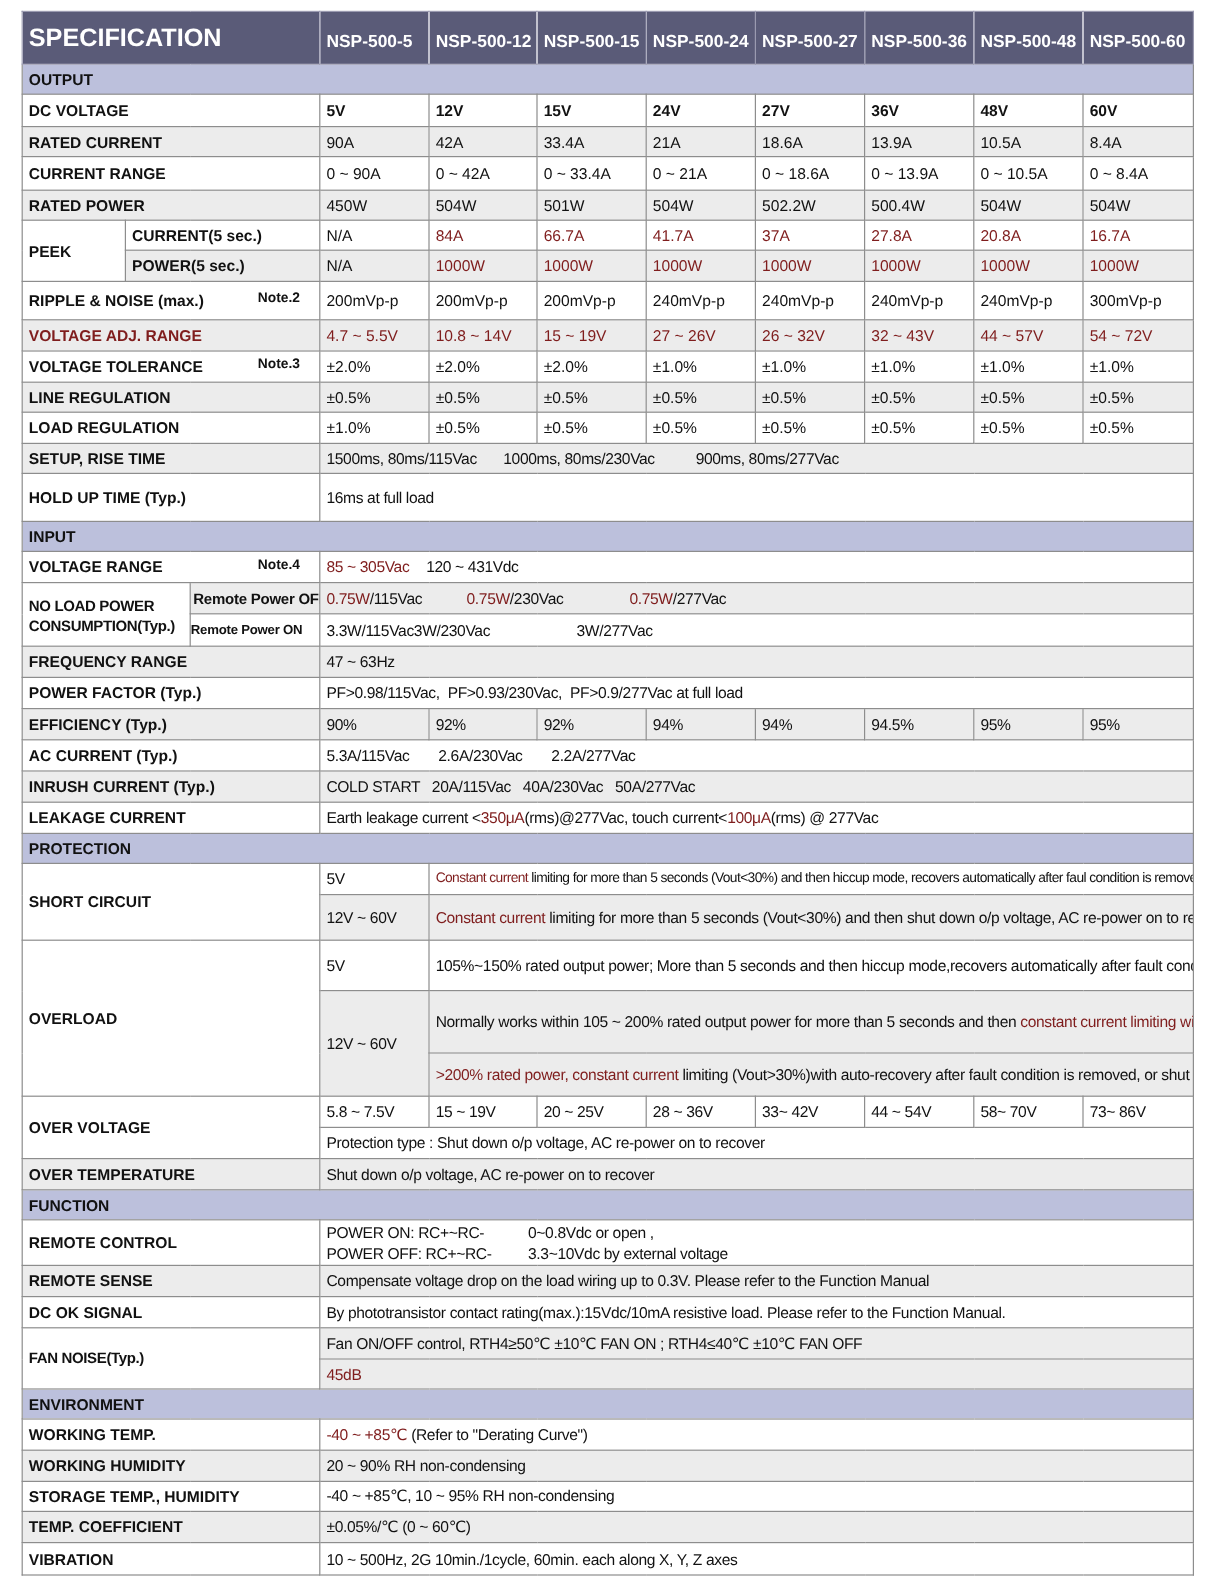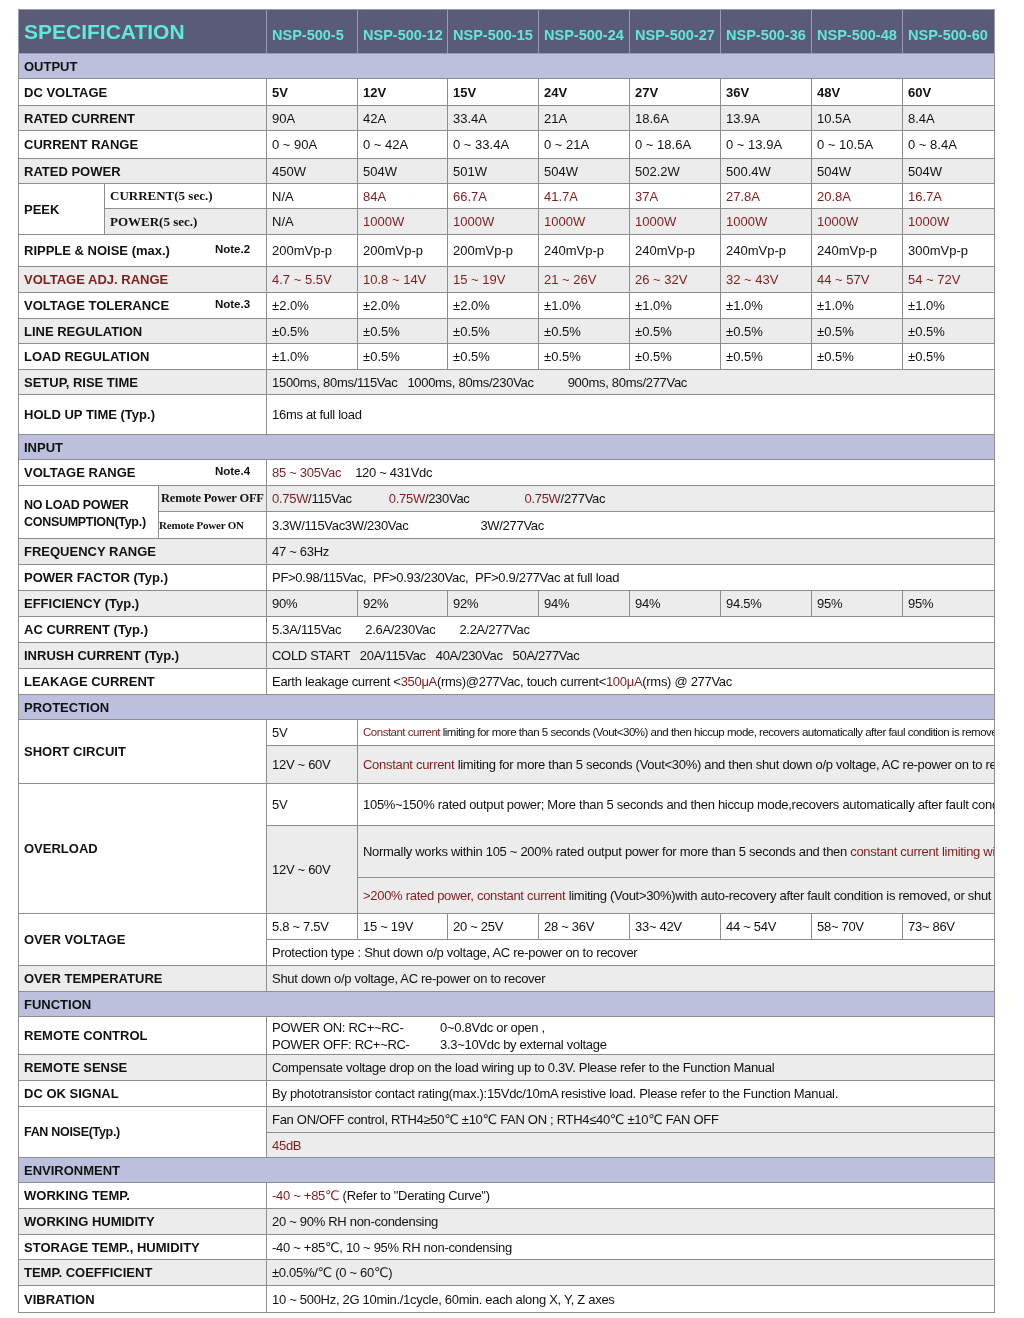--- a/index.html
+++ b/index.html
@@ -1,27 +1,27 @@
 <!DOCTYPE html>
 <html><head>
 <meta charset="utf-8">
 <style>
   html, body { margin:0; padding:0; background:#ffffff; }
   body { width:1024px; height:1318px; position:relative; overflow:hidden;
          font-family:"Liberation Sans", "DejaVu Sans", sans-serif; color:#111; }
   table.spec { position:absolute; left:18px; top:9px; width:976px; border-collapse:collapse; table-layout:fixed; }
   table.spec td, table.spec th { border:1px solid #8d8d8d; padding:0 0 0 5px; font-size:13px; vertical-align:middle; overflow:hidden; white-space:nowrap; }
-  table.spec tr.hdr th { background:#5a5b78; color:#5eead4; height:37px; text-align:left; font-weight:bold; font-size:14.5px; border-color:#9a9ab0; padding-top:6px; }
+  table.spec tr.hdr th { background:#5a5b78; color:#ffffff; height:37px; text-align:left; font-weight:bold; font-size:14.5px; border-color:#9a9ab0; padding-top:6px; }
   table.spec tr.hdr th.title { font-size:21px; padding-top:0; vertical-align:middle; }
   tr.sec td { background:#bcc0dc; font-weight:bold; height:24px; font-size:13px; }
   tr.r td { height:24px; }
   tr.alt td { background:#ececec; }
   td.lab { font-weight:bold; font-size:13px;margin-left:48px; }
   td.lab .note { float:right; margin-right:16px; font-size:11.5px; }
-  td.sub { font-weight:bold; font-size:12.5px;font-family:Liberation Serif, serif; }
+  td.sub { font-weight:bold; font-size:12.5px; }
   td.narrow { font-size:12px; letter-spacing:-0.3px; }
   .teal { color:#7f1d1d; }
   td.bold { font-weight:bold; font-size:14px; }
   td.wrap { white-space:normal; line-height:15px; padding-top:2px; padding-bottom:2px; font-size:12px; letter-spacing:-0.3px; }
   td.white { background:#ffffff !important; }
   td.grey { background:#ececec !important; }
   .sp { display:inline-block; }
 </style>
 </head>
 <body>
@@ -134,21 +134,21 @@
     <td>240mVp-p</td>
     <td>240mVp-p</td>
     <td>240mVp-p</td>
     <td>300mVp-p</td>
   </tr>
   <tr class="r alt" style="height:26px">
     <td class="lab teal" colspan="3">VOLTAGE ADJ. RANGE</td>
     <td class="teal">4.7 ~ 5.5V</td>
     <td class="teal">10.8 ~ 14V</td>
     <td class="teal">15 ~ 19V</td>
-    <td class="teal">21 ~ 26V</td>
+    <td class="teal">27 ~ 26V</td>
     <td class="teal">26 ~ 32V</td>
     <td class="teal">32 ~ 43V</td>
     <td class="teal">44 ~ 57V</td>
     <td class="teal">54 ~ 72V</td>
   </tr>
   <tr class="r" style="height:26px">
     <td class="lab" colspan="3"><span>VOLTAGE TOLERANCE</span><span class="note">Note.3</span></td>
     <td>±2.0%</td>
     <td>±2.0%</td>
     <td>±2.0%</td>
@@ -175,21 +175,21 @@
     <td>±0.5%</td>
     <td>±0.5%</td>
     <td>±0.5%</td>
     <td>±0.5%</td>
     <td>±0.5%</td>
     <td>±0.5%</td>
     <td>±0.5%</td>
   </tr>
   <tr class="r alt">
     <td class="lab" colspan="3">SETUP, RISE TIME</td>
-    <td class="narrow" colspan="8"><span>1500ms, 80ms/115Vac</span><span class="sp" style="margin-left:10px">1000ms, 80ms/230Vac</span><span class="sp" style="margin-left:34px">900ms, 80ms/277Vac</span></td>
+    <td class="narrow" colspan="8"><span>1500ms, 80ms/115Vac</span><span class="sp" style="margin-left:22px">1000ms, 80ms/230Vac</span><span class="sp" style="margin-left:34px">900ms, 80ms/277Vac</span></td>
   </tr>
   <tr class="r" style="height:40px">
     <td class="lab" colspan="3">HOLD UP TIME (Typ.)</td>
     <td class="narrow" colspan="8">16ms at full load</td>
   </tr>
 
   <tr class="sec">
         <td colspan="11">INPUT</td>
       </tr>
   <tr class="r" style="height:26px">

